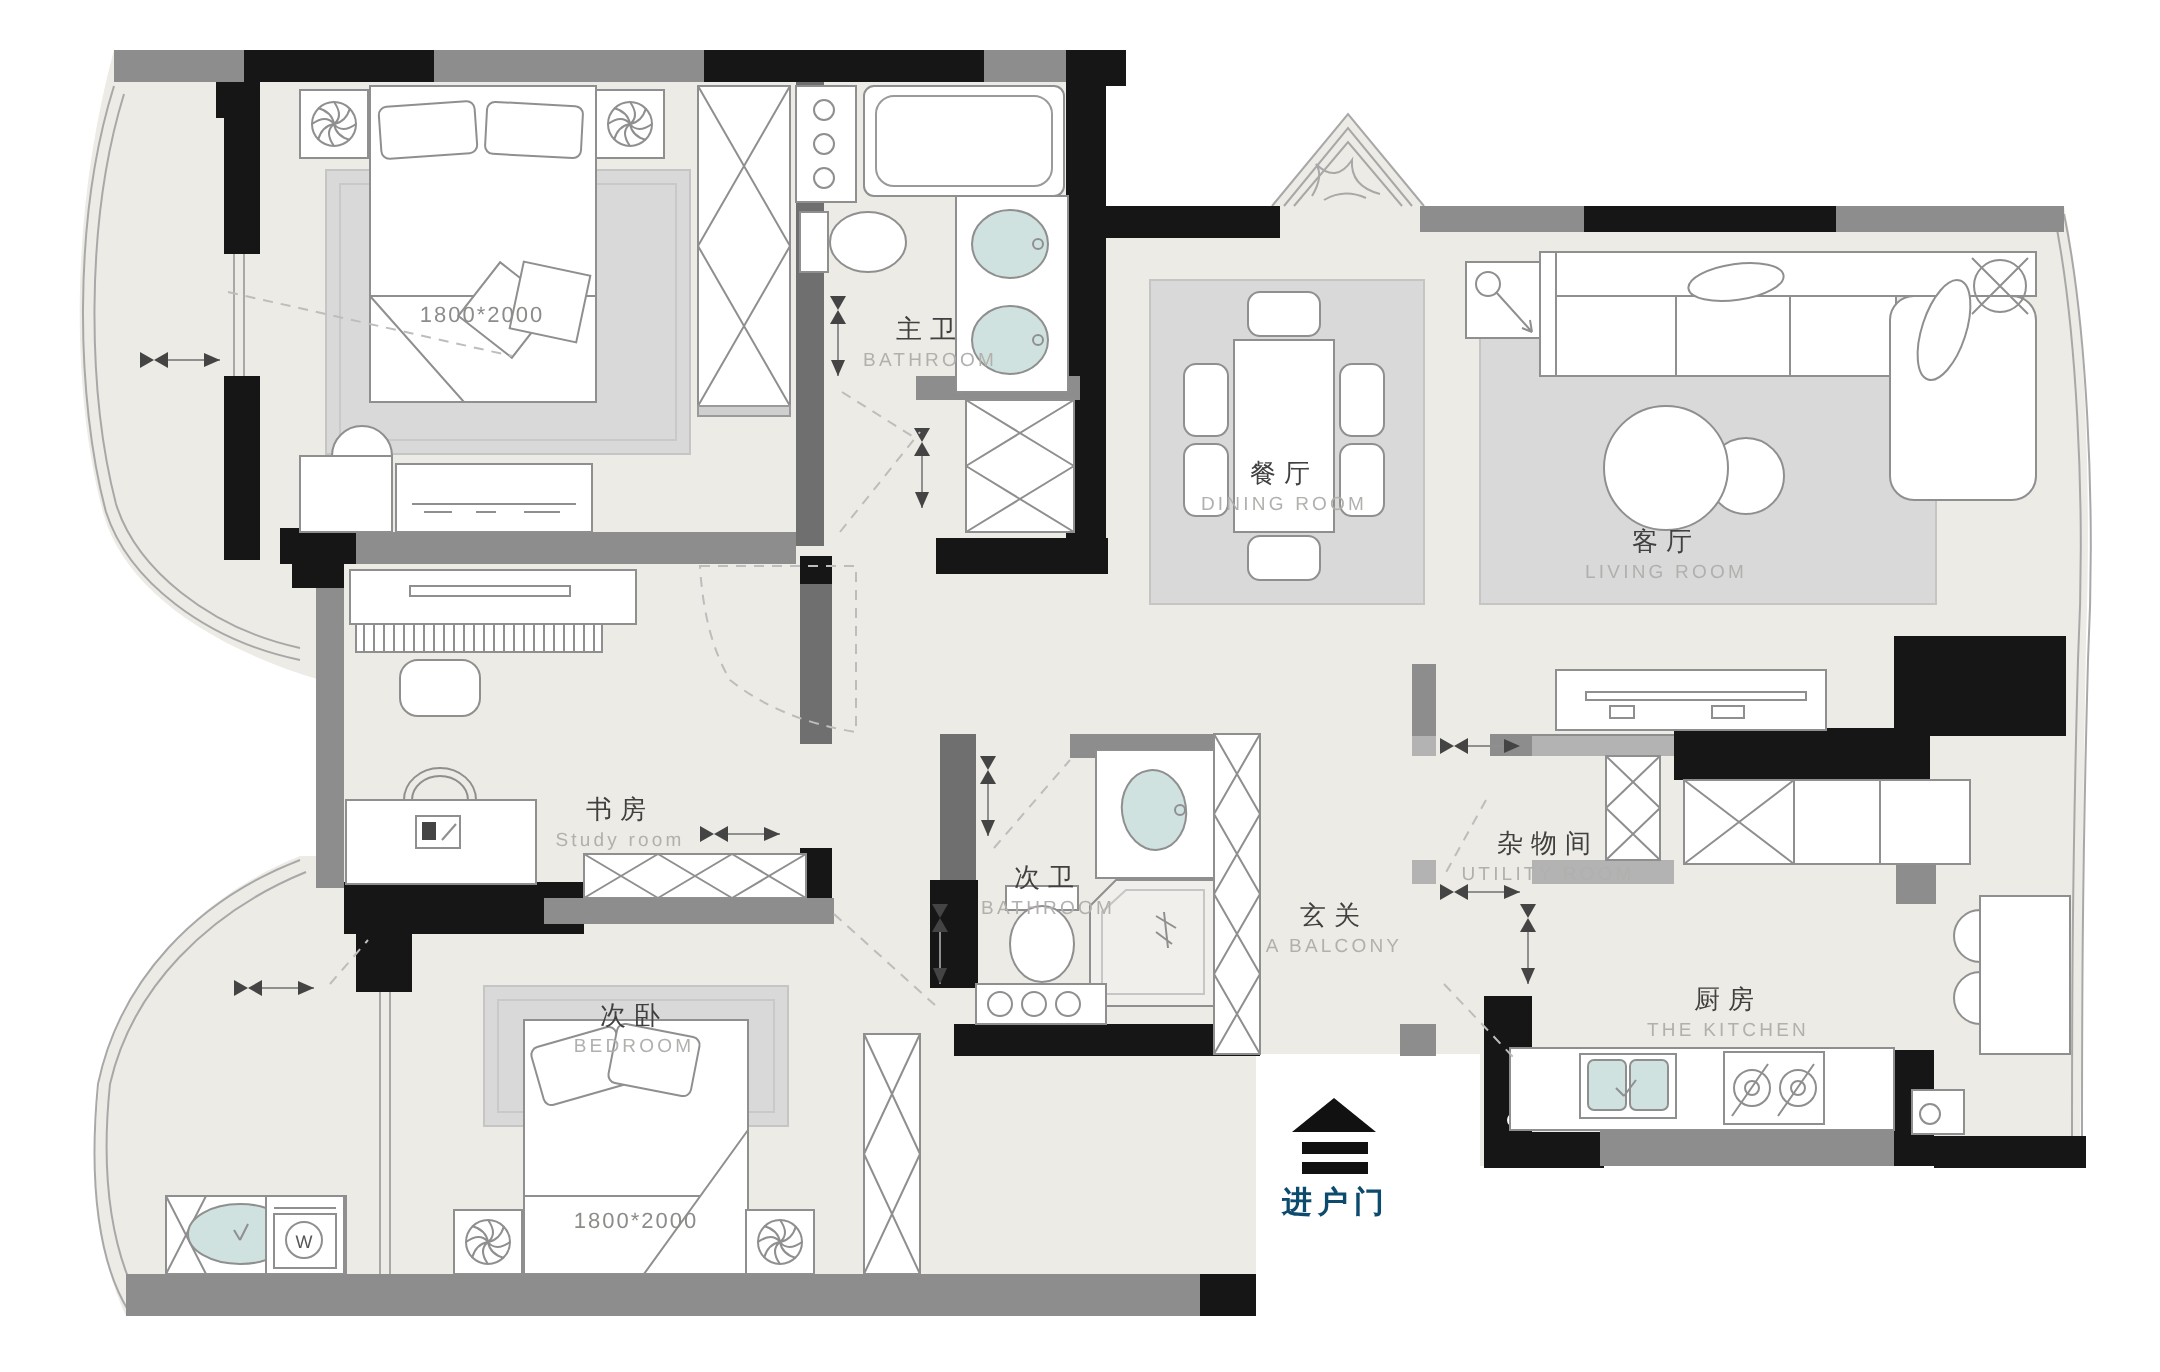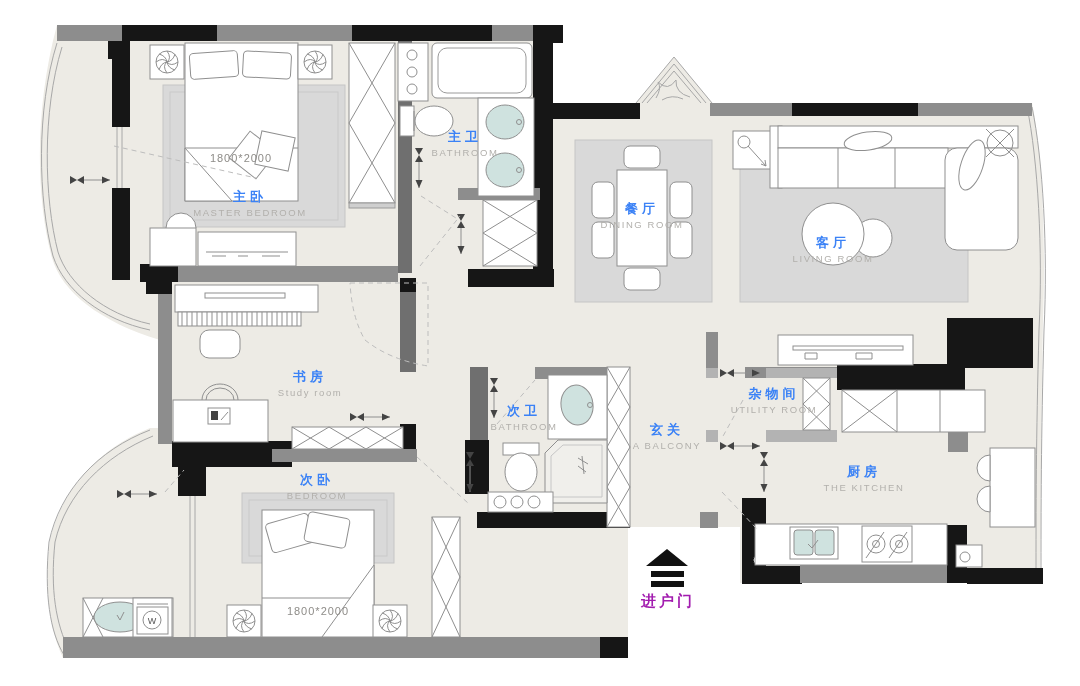--- a/index.html
+++ b/index.html
@@ -1,25 +1,25 @@
 <!DOCTYPE html>
 <html><head>
 <meta charset="utf-8">
 <style>
   html,body{margin:0;padding:0;background:#ffffff;}
   #stage{position:relative;width:1080px;height:686px;background:#ffffff;overflow:hidden;
          font-family:"Liberation Sans","DejaVu Sans",sans-serif;}
   #plan-svg{position:absolute;left:0;top:0;}
   .room-label{position:absolute;transform:translateX(-50%);text-align:center;pointer-events:none;}
-  .room-label .zh{font-size:13px;font-weight:700;letter-spacing:4px;color:#3b82f6;white-space:nowrap;}
+  .room-label .zh{font-size:13px;font-weight:400;letter-spacing:4px;color:#404040;white-space:nowrap;margin-top:28px;}
   .room-label .en{font-size:9.5px;letter-spacing:1.6px;color:#b2b0ac;white-space:nowrap;margin-top:1px;}
   .size-label{position:absolute;transform:translateX(-50%);font-size:11px;color:#8e8c88;
               letter-spacing:1px;white-space:nowrap;margin-top:40px;}
   .entry-label{position:absolute;transform:translateX(-50%);font-size:15px;font-weight:700;
-               letter-spacing:3px;color:#a21caf;white-space:nowrap;}
+               letter-spacing:3px;color:#0c4a6e;white-space:nowrap;}
   
   .f{fill:#ffffff;stroke:#8f8f8f;stroke-width:1;}
   .ln{fill:none;stroke:#8f8f8f;stroke-width:1;}
   .thn{fill:none;stroke:#a8a8a8;stroke-width:1;}
   .rug{fill:#d9d9d9;stroke:#c5c5c5;stroke-width:1;}
   .wb{fill:#161616;}
   .wg{fill:#8d8d8d;}
   .wdg{fill:#6f6f6f;}
   .wh{fill:#b3b3b3;}
   .teal{fill:#cfe2df;stroke:#8f8f8f;stroke-width:1;}
@@ -352,24 +352,20 @@
     <path class="dash" d="M165,492 L184,470"></path>
   </g>
 
   <g>
     <path d="M646,566 L667,549 L688,566 Z" fill="#111111"></path>
     <rect x="651" y="571" width="33" height="6" fill="#111111"></rect>
     <rect x="651" y="581" width="33" height="6" fill="#111111"></rect>
   </g>
 </svg>
 
-<div class="room-label" style="left:250px;top:188px">
-  <div class="zh">主卧</div>
-  <div class="en">MASTER BEDROOM</div>
-</div>
 <div class="room-label" style="left:465px;top:128px">
   <div class="zh">主卫</div>
   <div class="en">BATHROOM</div>
 </div>
 <div class="room-label" style="left:642px;top:200px">
   <div class="zh">餐厅</div>
   <div class="en">DINING ROOM</div>
 </div>
 <div class="room-label" style="left:833px;top:234px">
   <div class="zh">客厅</div>

